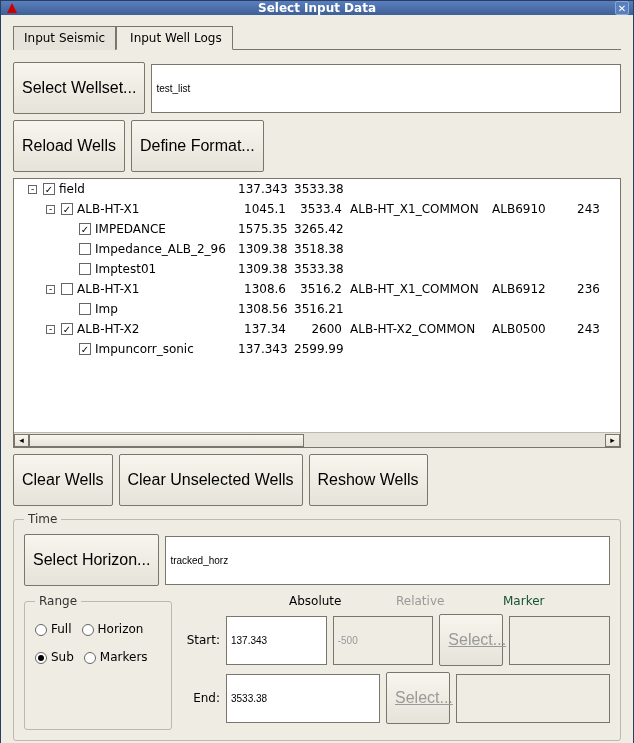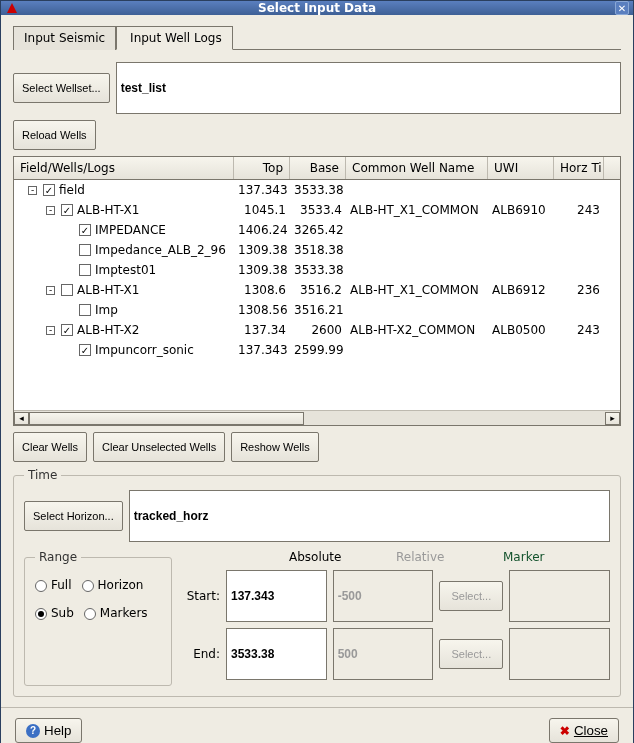--- a/index.html
+++ b/index.html
@@ -70,36 +70,35 @@
     top: 1px;
   }
   .tab.active {
     background: #efece3;
     border-bottom: 1px solid #efece3;
     padding-left: 13px;
   }
   .btn {
     border: 1px solid #7a766c;
     background: linear-gradient(to bottom,#f7f5ed,#e6e3da);
-    padding: 8px 8px;
-    font-size: 11px;
+    padding: 16px 8px;
+    font-size: 16px;
     cursor: default;
     border-radius: 2px;
     white-space: nowrap;
     text-align: center;
   }
   .btn.disabled { color: #999; }
   .row { display: flex; align-items: center; gap: 6px; }
   .input {
     border: 1px solid #7a766c;
     background: #fff;
     padding: 18px 4px;
-    font-size: 12px;
+    font-size: 10px;
     flex: 1;
-    font-weight: bold;
   }
   .input.disabled { background: #efece3; color: #999; }
   .table-wrap {
     border: 1px solid #7a766c;
     background: #fff;
     height: 270px;
     display: flex;
     flex-direction: column;
   }
   .thead {
@@ -177,21 +176,21 @@
   }
   .radio .dot { width:6px; height:6px; border-radius:50%; background:#000; }
   .time-grid { display:flex; gap:10px; margin-top:8px; }
   .range-box { width:148px; }
   .abs-grid { flex:1; }
   .abs-head { display:flex; margin-bottom:6px; }
   .abs-head span { flex:1; text-align:left; }
   .abs-row { display:flex; align-items:center; gap:6px; margin-bottom:6px;}
   .abs-row .lbl { width:38px; text-align:right; }
   .abs-row .cell { width:82px; }
-  .abs-row .sel-btn { width:64px; }
+  .abs-row .sel-btn { width:64px;text-decoration:underline; }
   .abs-row .mk-field { width:72px; }
   .footer {
     border-top: 1px solid #bdb9af;
     padding: 10px 14px;
     display:flex;
     justify-content: space-between;
     background:#efece3;
   }
   .help-btn, .close-btn {
     border:1px solid #7a766c;
@@ -229,31 +228,24 @@
       <div class="tab active">Input Well Logs</div>
     </div>
 
     <div class="row">
       <button class="btn">Select Wellset...</button>
       <input class="input" value="test_list" style="">
     </div>
 
     <div class="row">
       <button class="btn">Reload Wells</button>
+      <button class="btn">Define Format...</button>
     </div>
 
     <div class="table-wrap">
-      <div class="thead">
-        <div class="th c-tree">Field/Wells/Logs</div>
-        <div class="th c-top">Top</div>
-        <div class="th c-base">Base</div>
-        <div class="th c-common">Common Well Name</div>
-        <div class="th c-uwi">UWI</div>
-        <div class="th c-horz">Horz Ti</div>
-      </div>
       <div class="tbody" id="tbody">
           <div class="trow">
             <div class="td c-tree">
               <span class="tree-cell">
                 <span class="spacer" style="width: 6px;"></span>
                 <span class="expander">-</span>
                 <span class="chk">✓</span>
                 <span>field</span>
               </span>
             </div>
@@ -280,21 +272,21 @@
           </div>
           <div class="trow">
             <div class="td c-tree">
               <span class="tree-cell">
                 <span class="spacer" style="width: 42px;"></span>
                 <span style="width: 11px; display: inline-block;"></span>
                 <span class="chk">✓</span>
                 <span>IMPEDANCE</span>
               </span>
             </div>
-            <div class="td c-top">1406.24</div>
+            <div class="td c-top">1575.35</div>
             <div class="td c-base">3265.42</div>
             <div class="td c-common"></div>
             <div class="td c-uwi"></div>
             <div class="td c-horz"></div>
           </div>
           <div class="trow">
             <div class="td c-tree">
               <span class="tree-cell">
                 <span class="spacer" style="width: 42px;"></span>
                 <span style="width: 11px; display: inline-block;"></span>
@@ -444,21 +436,20 @@
           <div class="abs-row">
             <span class="lbl">Start:</span>
             <input class="input cell" value="137.343" style="">
             <input class="input cell disabled" value="-500" style="">
             <button class="btn sel-btn disabled">Select...</button>
             <input class="input mk-field disabled" style="">
           </div>
           <div class="abs-row">
             <span class="lbl">End:</span>
             <input class="input cell" value="3533.38" style="">
-            <input class="input cell disabled" value="500" style="">
             <button class="btn sel-btn disabled">Select...</button>
             <input class="input mk-field disabled" style="">
           </div>
         </div>
       </div>
     </fieldset>
 
   </div>
 
   <div class="footer">

